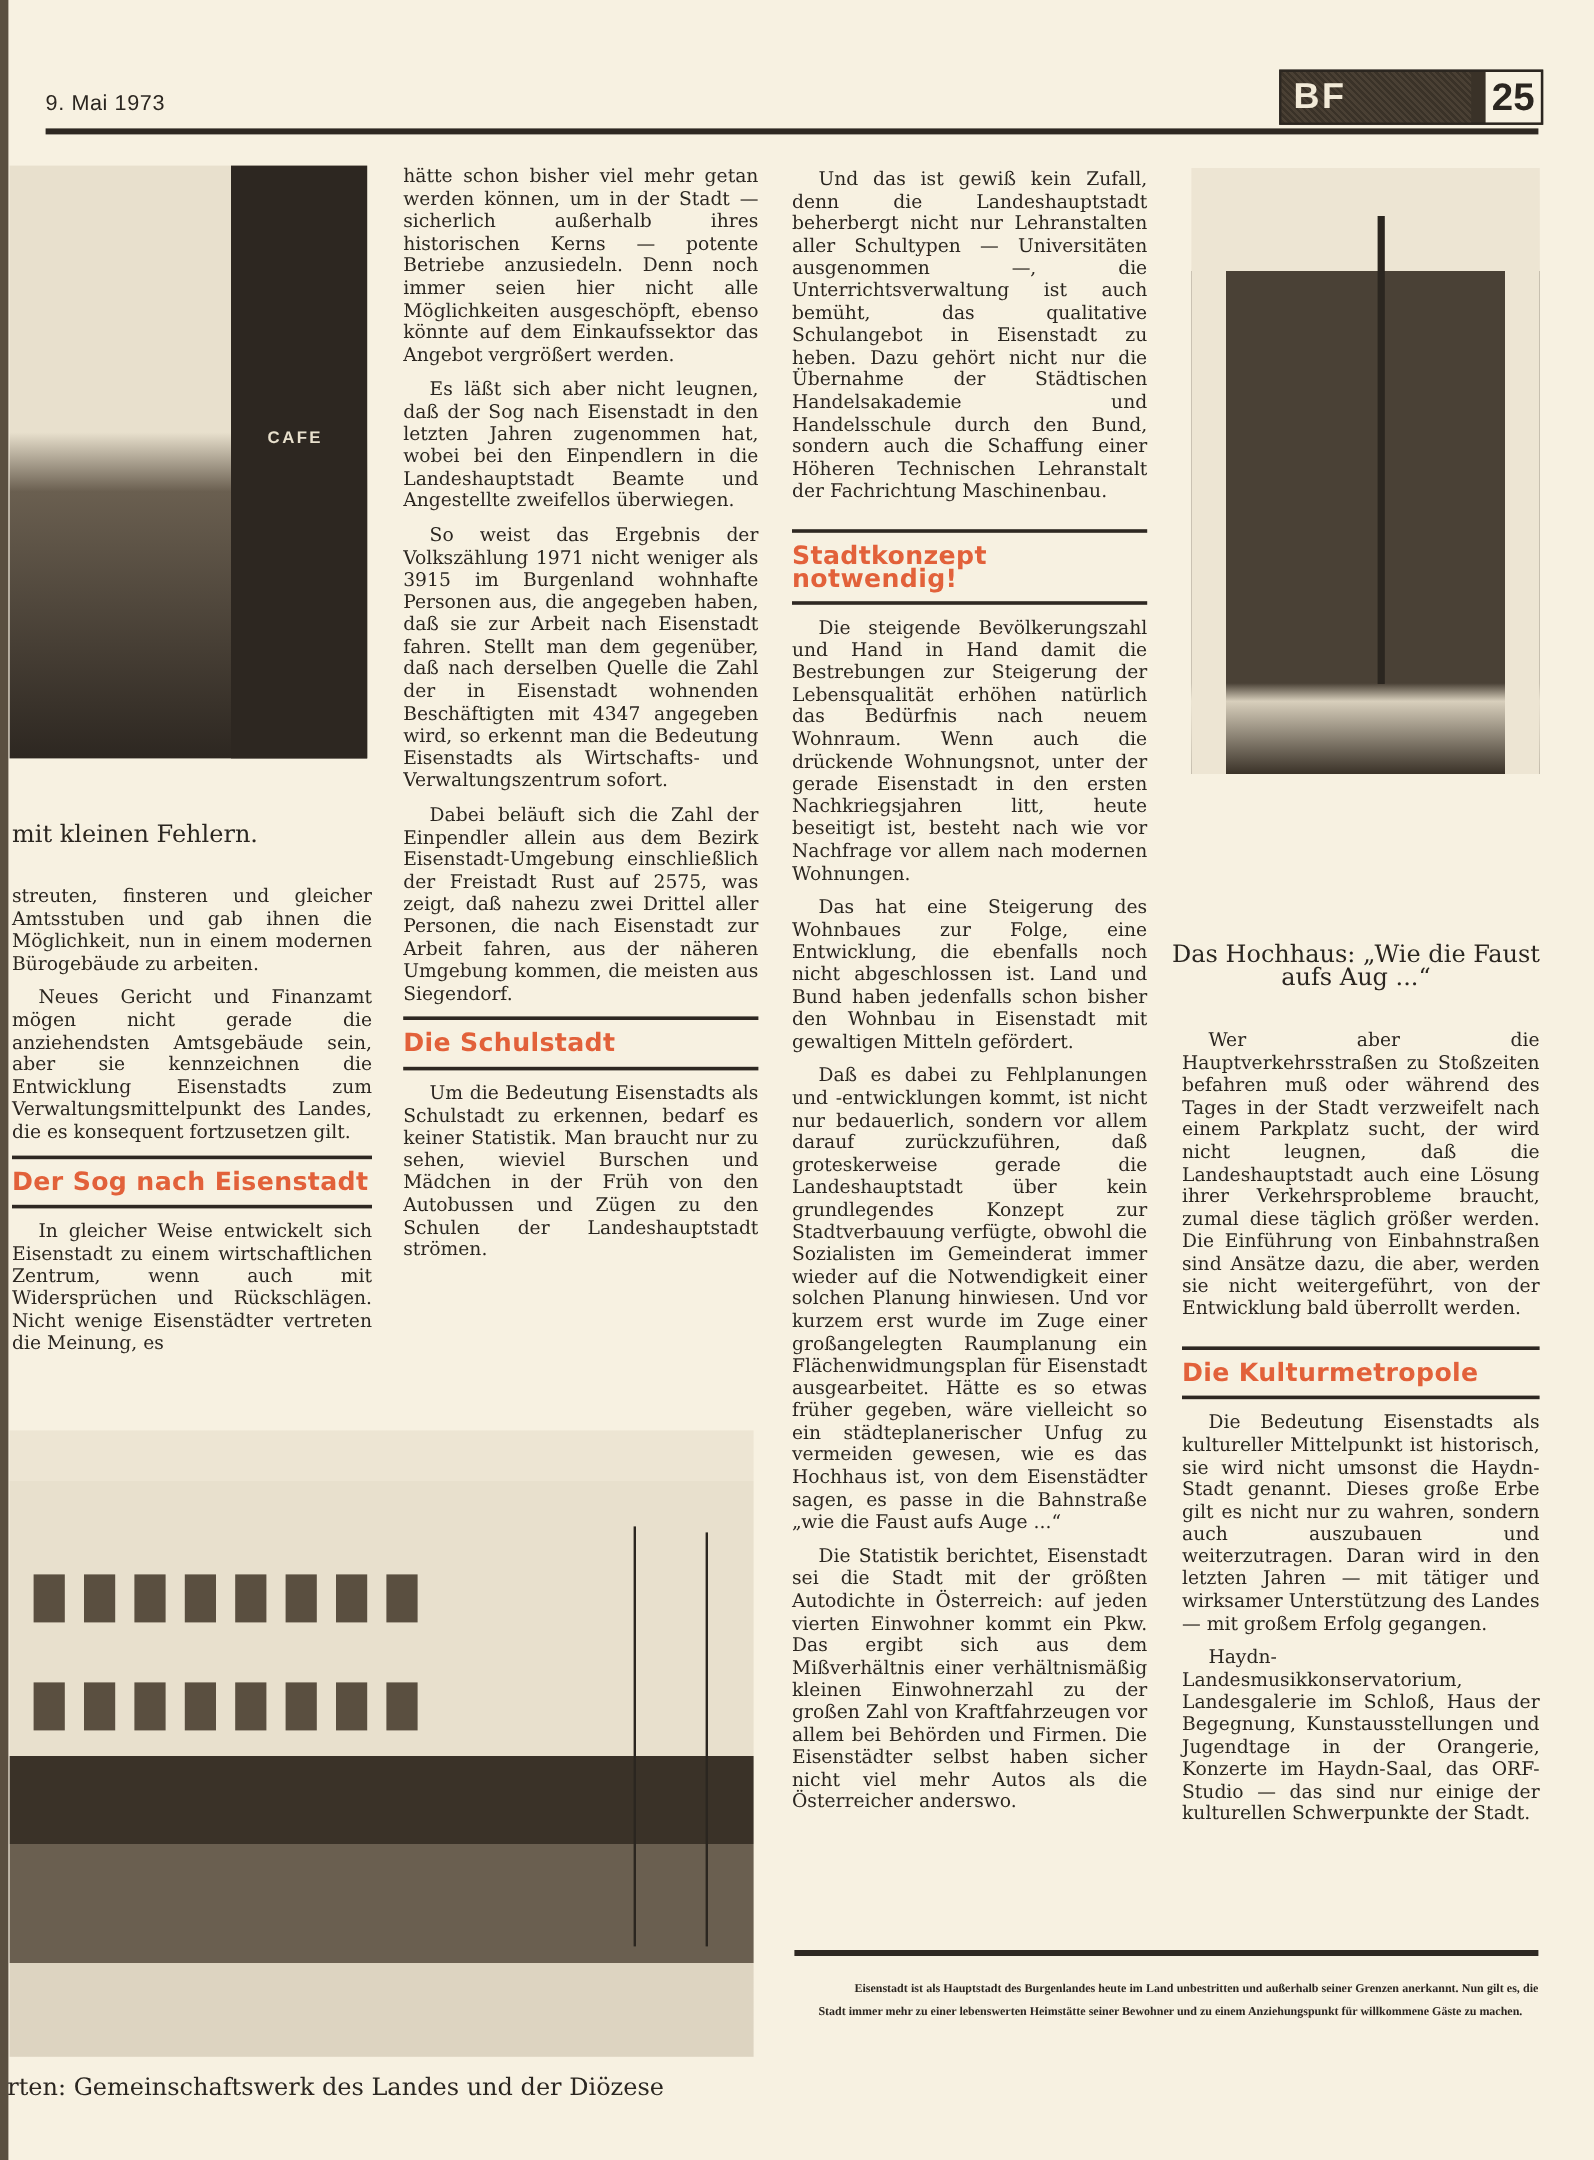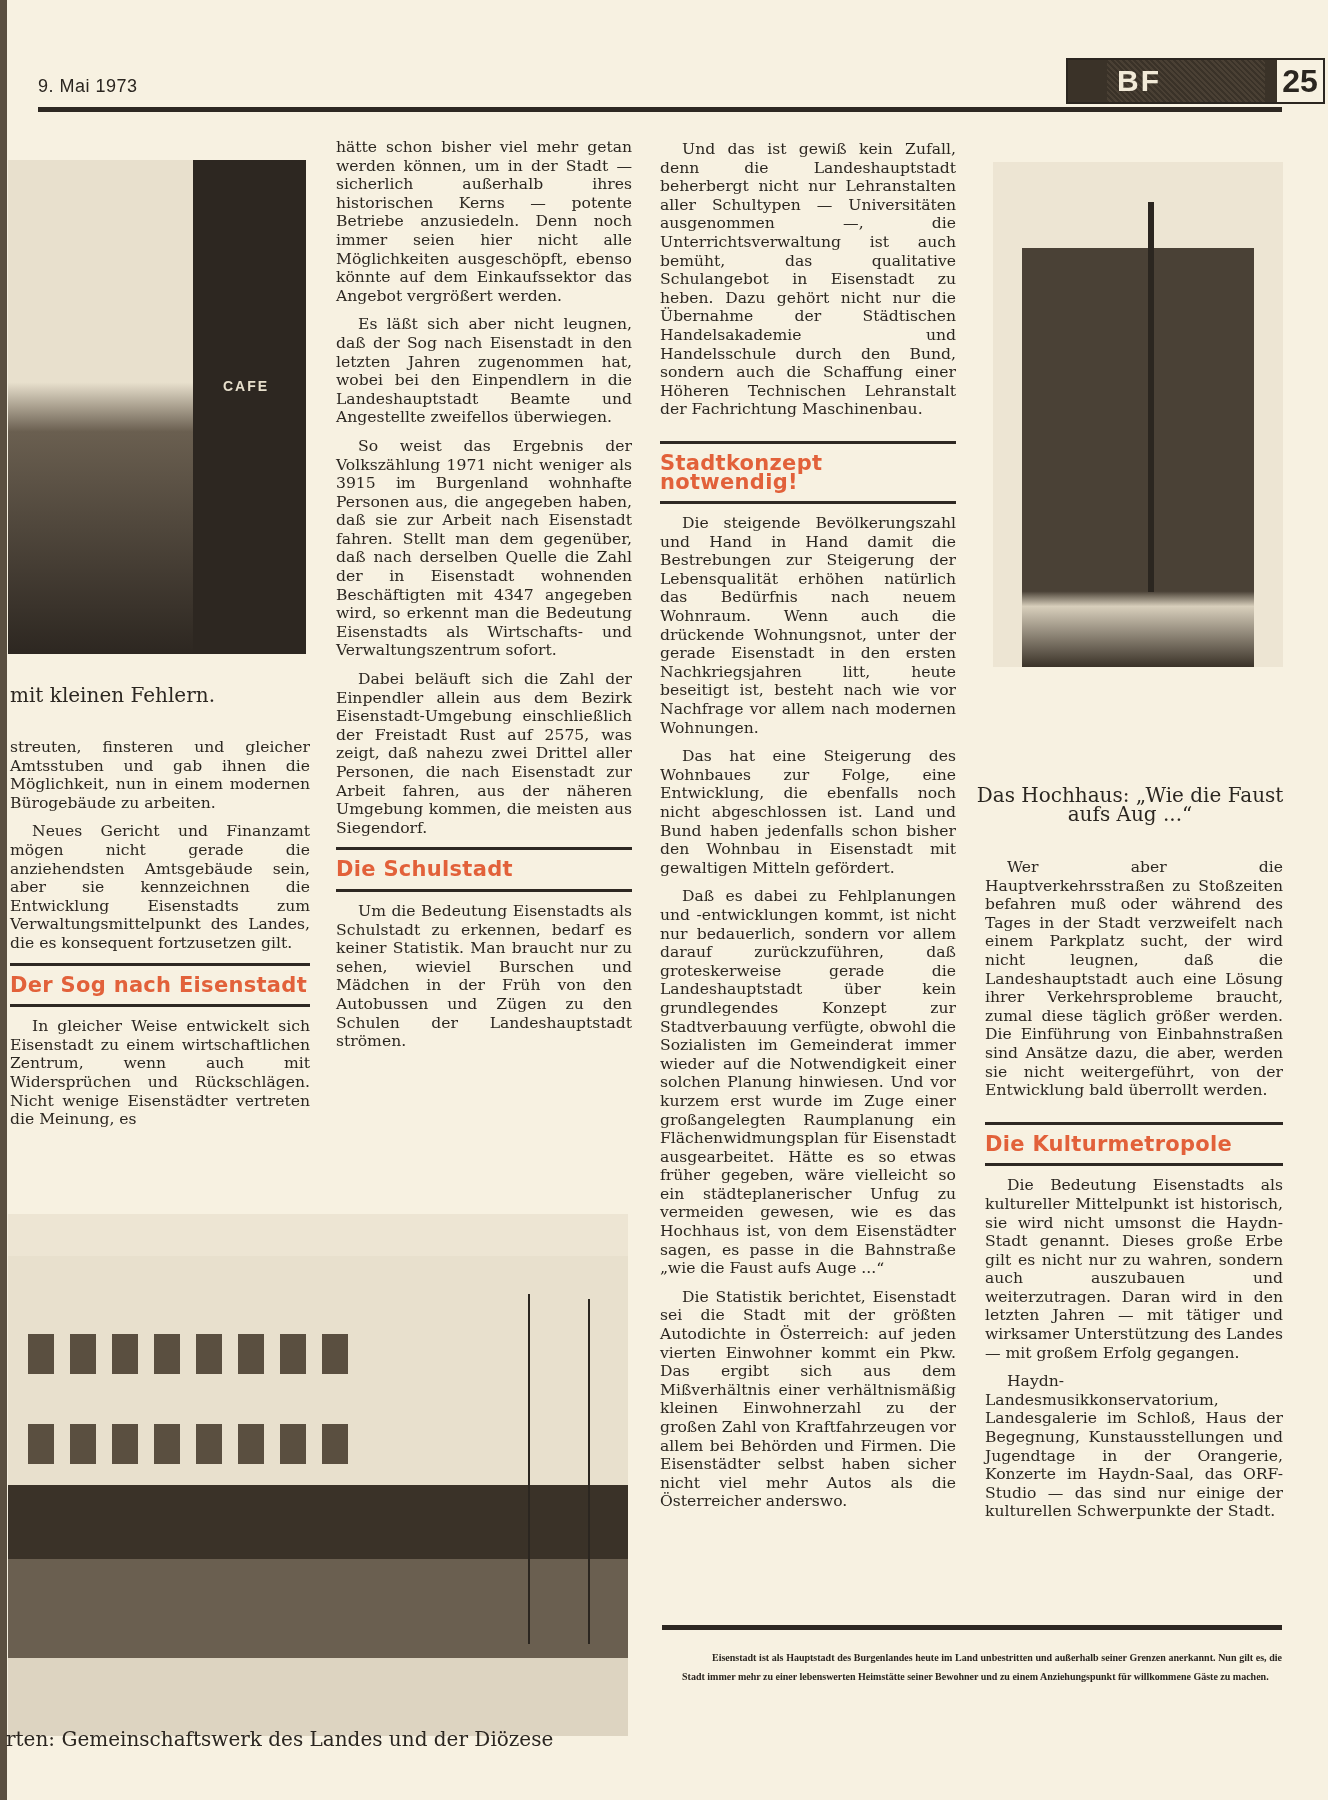--- a/index.html
+++ b/index.html
@@ -5,32 +5,32 @@
   html, body { margin: 0; padding: 0; }
   body {
     width: 1328px; height: 1800px; overflow: hidden;
     background: #f7f1e1;
     font-family: "DejaVu Serif", "Liberation Serif", serif;
     color: #2b2620;
     position: relative;
   }
   .page-edge { position: absolute; left: 0; top: 0; width: 7px; height: 1800px; background: #5a4f40; }
   .hdr-date { position: absolute; left: 38px; top: 76px; font-family: "Liberation Sans", sans-serif; font-size: 18px; color: #2b2620; letter-spacing: 0.5px; }
-  .hdr-badge { position: absolute; left: 1066px; top: 58px; width: 216px; height: 42px; border: 2px solid #2b2620; background: #3a3228; display: flex; padding-left: 39px; }
+  .hdr-badge { position: absolute; left: 1066px; top: 58px; width: 216px; height: 42px; border: 2px solid #2b2620; background: #3a3228; display: flex; }
   .hdr-badge .bf { width: 148px; color: #f2ead8; font-family: "Liberation Sans", sans-serif; font-weight: bold; font-size: 30px; line-height: 42px; padding-left: 10px; letter-spacing: 2px; background: repeating-linear-gradient(45deg,#3a3228 0 2px,#4a4034 2px 4px); }
   .hdr-badge .pg { flex: 1; background: #f7f1e1; font-family: "Liberation Sans", sans-serif; font-weight: bold; font-size: 32px; line-height: 42px; text-align: center; color: #2b2620; margin-left: 12px; }
   .hdr-rule { position: absolute; left: 38px; top: 107px; width: 1244px; height: 5px; background: #2e2822; }
 
   .col { position: absolute; font-size: 15.6px; line-height: 18.6px; text-align: justify; hyphens: manual; }
   .col p { margin: 0 0 10px 0; text-indent: 22px; }
   .col p.noindent { text-indent: 0; }
   .rule { height: 3px; background: #2e2822; margin: 10px 0; }
   .section-head { font-family: "DejaVu Sans", "Liberation Sans", sans-serif; font-weight: bold; color: #e2613a; font-size: 21px; text-align: left; margin: 6px 0 8px; letter-spacing: 0.3px; }
 
-  .photo { position: absolute; background-color: #8a7f6e; overflow: hidden; margin-top: 22px; }
+  .photo { position: absolute; background-color: #8a7f6e; overflow: hidden; }
   .photo.cafe {
     left: 8px; top: 138px; width: 298px; height: 494px;
     background:
       linear-gradient(90deg, transparent 0 62%, #2d2721 62% 100%),
       linear-gradient(180deg, #e8e0cd 0 45%, #6a5f50 55%, #2d2721 100%);
   }
   .photo.hochhaus {
     left: 993px; top: 140px; width: 290px; height: 505px;
     background:
       linear-gradient(90deg, #ede5d3 0 10%, transparent 10% 90%, #ede5d3 90%),

